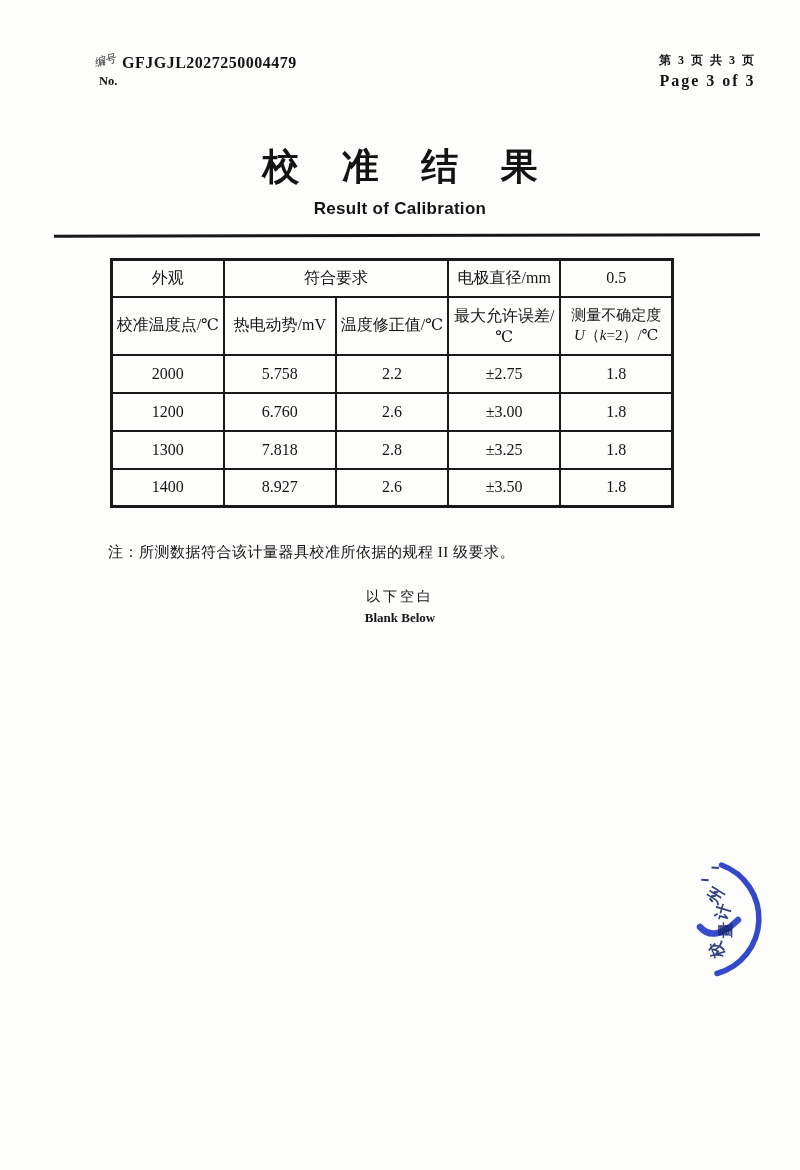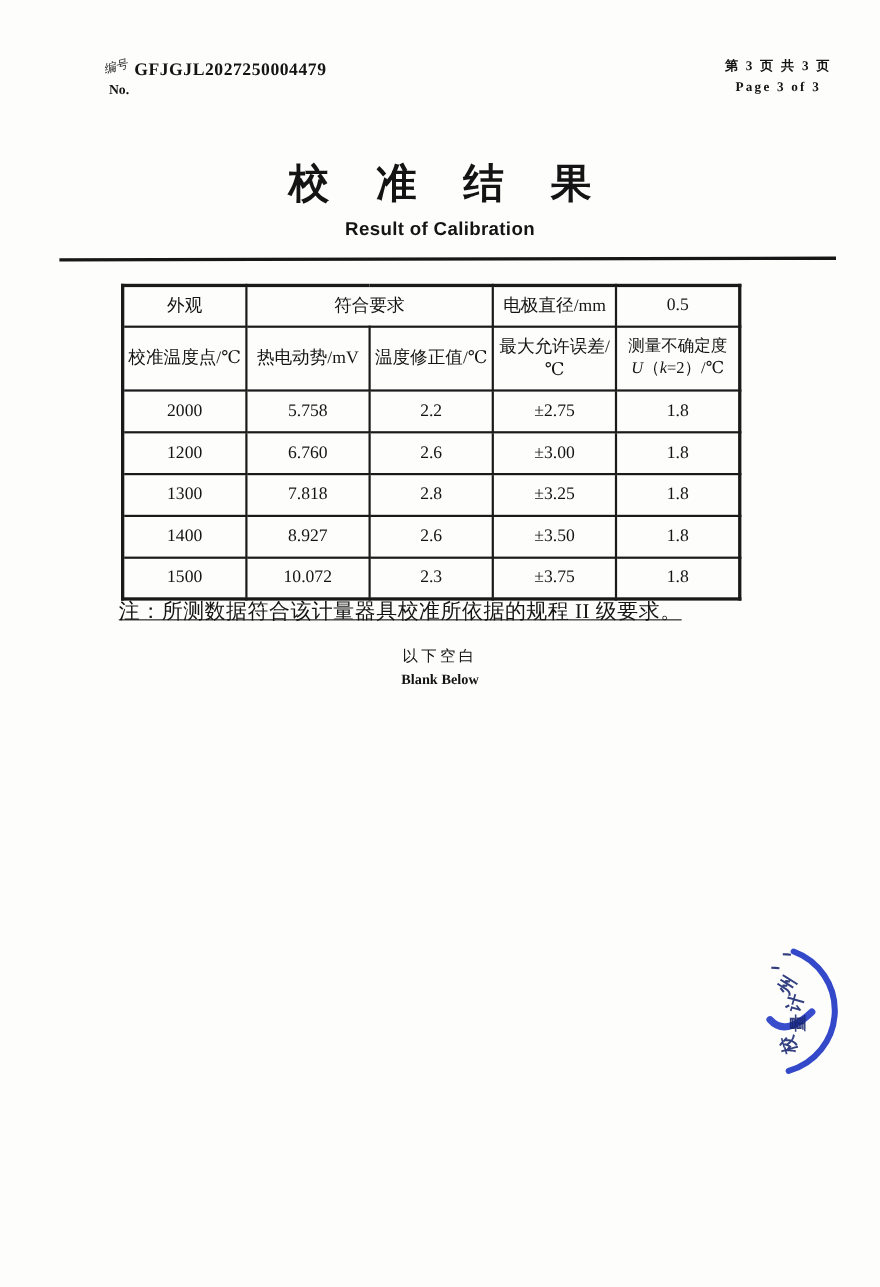--- a/index.html
+++ b/index.html
@@ -24,21 +24,21 @@
   .cert-no {
     font-size:16px; font-weight:bold; letter-spacing:0.5px;
     font-family:"Liberation Serif",serif;
   }
   .cert-line2 {
     position:absolute; left:99px; top:74px;
     font-size:12.5px; font-weight:bold;
   }
   .page-num { position:absolute; right:44px; top:52px; text-align:center; }
   .page-cn { font-size:12px; font-weight:bold; letter-spacing:2px; }
-  .page-en { font-size:12px; font-weight:bold; margin-top:3px; letter-spacing:2px; }
+  .page-en { font-size:16px; font-weight:bold; margin-top:3px; letter-spacing:2px; }
 
   
   .title-block { position:absolute; top:142px; left:0; width:100%; text-align:center; }
   .title-cn {
     font-size:37px; font-weight:bold;
     font-family:"DejaVu Sans","Liberation Sans",sans-serif;
     letter-spacing:0.40em; text-indent:0.40em;
   }
   .title-en {
     font-size:17px; font-weight:bold; margin-top:7px; letter-spacing:0.3px;
@@ -59,21 +59,21 @@
   .cal-table td { border:2px solid #1a1a1a; vertical-align:middle; padding:0 2px; }
   .r1 { height:37px; }
   .r2 { height:58px;margin-left:48px; }
   .rd { height:38px; }
   .u-cell { font-size:15px; line-height:1.3; }
   .it { font-style:italic; }
 
   
   .note {
     position:absolute; left:108px; top:543px;
-    font-size:19px; letter-spacing:0.5px; font-weight:500;text-decoration:underline;
+    font-size:15px; letter-spacing:0.5px; font-weight:500;
   }
   .blank-block { position:absolute; top:588px; left:0; width:100%; text-align:center; }
   .blank-cn { font-size:14px; letter-spacing:3px; }
   .blank-en { font-size:13px; font-weight:bold; margin-top:4px; }
 
   
   .stamp { position:absolute; left:650px; top:850px; width:150px; height:148px; }
   .stamp svg { display:block; }
   .stamp-char {
     font-family:"DejaVu Sans",sans-serif;
@@ -140,27 +140,20 @@
       <td>±3.25</td>
       <td>1.8</td>
     </tr>
     <tr class="rd">
       <td>1400</td>
       <td>8.927</td>
       <td>2.6</td>
       <td>±3.50</td>
       <td>1.8</td>
     </tr>
-    <tr class="rd">
-      <td>1500</td>
-      <td>10.072</td>
-      <td>2.3</td>
-      <td>±3.75</td>
-      <td>1.8</td>
-    </tr>
   </tbody>
     </table>
 
   <div class="note">注：所测数据符合该计量器具校准所依据的规程 II 级要求。</div>
 
   <div class="blank-block">
     <div class="blank-cn">以下空白</div>
     <div class="blank-en">Blank Below</div>
   </div>
 

